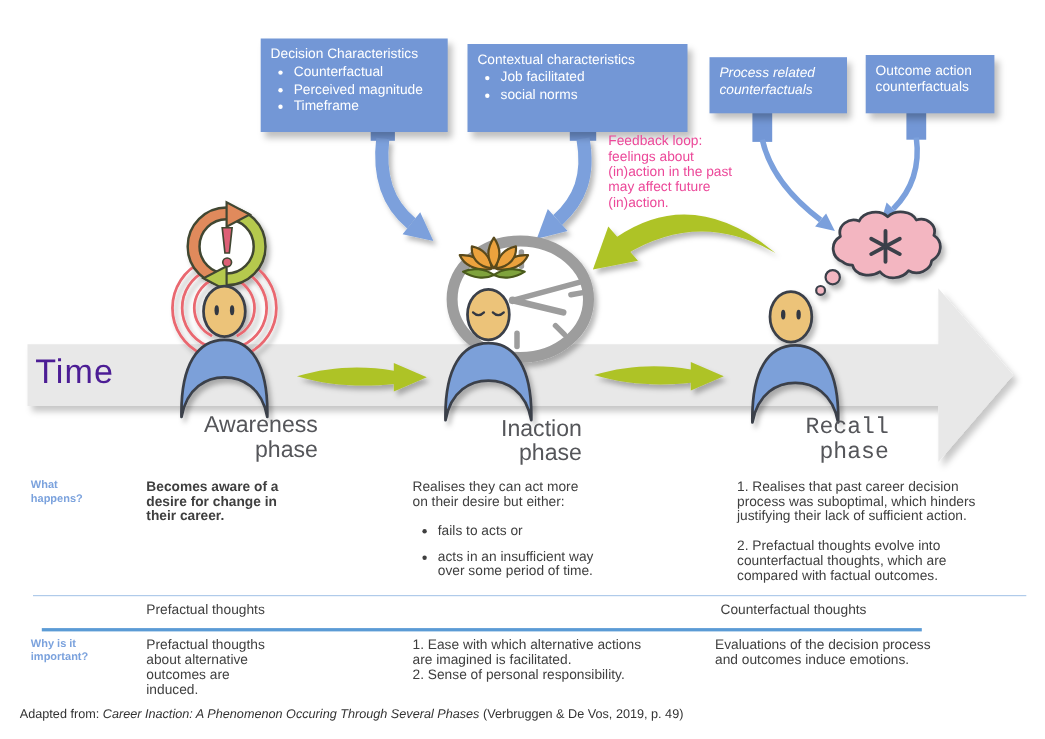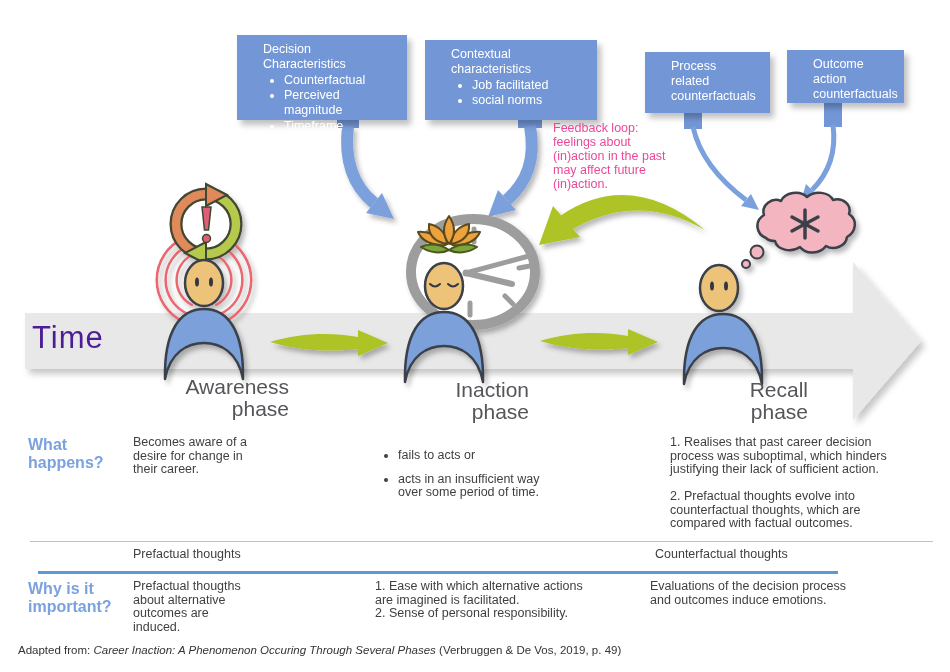--- a/index.html
+++ b/index.html
@@ -4,42 +4,42 @@
 <style>
   html,body{margin:0;padding:0;background:#fff;}
   .canvas{position:relative;width:950px;height:672px;overflow:hidden;background:#fff;
           font-family:"Liberation Sans",sans-serif;color:#3f3f3f;}
   .gfx{position:absolute;left:0;top:0;}
   .abs{position:absolute;}
   .pre{white-space:pre-line;}
 
   
   .callout{position:absolute;background:#7397d6;color:#fff;font-size:12.5px;line-height:1.18;
-           padding:7px 26px;box-sizing:border-box;box-shadow:4px 5px 6px rgba(0,0,0,0.25);}
+           padding:7px 9px;box-sizing:border-box;box-shadow:4px 5px 6px rgba(0,0,0,0.25);}
   .box-decision{left:237px;top:35px;width:170px;height:85px;}
-  .box-contextual{left:425px;top:40px;width:172px;height:80px;}
-  .box-process{left:645px;top:52px;width:125px;height:61px;}
+  .box-contextual{left:425px;top:40px;width:200px;height:80px;}
+  .box-process{left:645px;top:52px;width:125px;height:51px;font-style:italic;}
   .box-outcome{left:787px;top:50px;width:117px;height:53px;}
   .callout-list{margin:1px 0 0;padding-left:21px;list-style:disc;}
   .callout-list li{margin:0 0 1px;}
 
   .feedback-note{left:553px;top:121px;width:132px;font-size:12.5px;line-height:1.12;color:#ec4899;}
 
   .time-label{left:32px;top:320px;font-size:31px;color:#4c1d95;letter-spacing:1px;}
 
   .phase-label{font-size:21px;line-height:1.05;color:#55565a;text-align:right;width:170px;}
   .phase-awareness{left:119px;top:376px;}
   .phase-inaction{left:359px;top:379px;}
-  .phase-recall{left:638px;top:379px;}
+  .phase-recall{left:638px;top:379px;font-family:Liberation Mono, monospace;}
 
   
-  .row-label{left:28px;width:98px;font-size:16px;line-height:1.15;font-weight:bold;color:#7ba2dd;}
+  .row-label{left:28px;width:98px;font-size:10px;line-height:1.15;font-weight:bold;color:#7ba2dd;}
   .cell{font-size:12.5px;line-height:1.08;color:#3f3f3f;}
   .r1-label{top:436px;}
-  .r1c1{left:133px;top:436px;width:165px;}
+  .r1c1{left:133px;top:436px;width:165px;font-weight:bold;}
   .r1c2{left:375px;top:436px;width:230px;}
   .r1c2 ul{margin:13px 0 0;padding-left:23px;list-style:disc;}
   .r1c2 li{margin-bottom:10px;}
   .r1c3{left:650px;top:436px;width:300px;margin-left:20px;}
   .divider-thin{left:30px;top:541px;width:903px;height:1px;background:#a8c6e8;}
   .thought-pre{left:133px;top:548px;}
   .thought-counter{left:655px;top:548px;}
   .divider-thick{left:38px;top:571px;width:800px;height:3px;background:#5b9bd5;}
   .r2-label{top:580px;}
   .r2c1{left:133px;top:580px;width:145px;}
@@ -210,20 +210,22 @@
 phase</div>
   <div class="abs phase-label phase-recall pre">Recall
 phase</div>
 
   <div class="abs row-label r1-label pre">What
 happens?</div>
   <div class="abs cell r1c1 pre">Becomes aware of a
 desire for change in
 their career.</div>
   <div class="abs cell r1c2">
+    <div class="pre">Realises they can act more
+on their desire but either:</div>
     <ul>
       <li class="pre">fails to acts or</li>
       <li class="pre">acts in an insufficient way
 over some period of time.</li>
     </ul>
   </div>
   <div class="abs cell r1c3 pre">1. Realises that past career decision
 process was suboptimal, which hinders
 justifying their lack of sufficient action.
 

